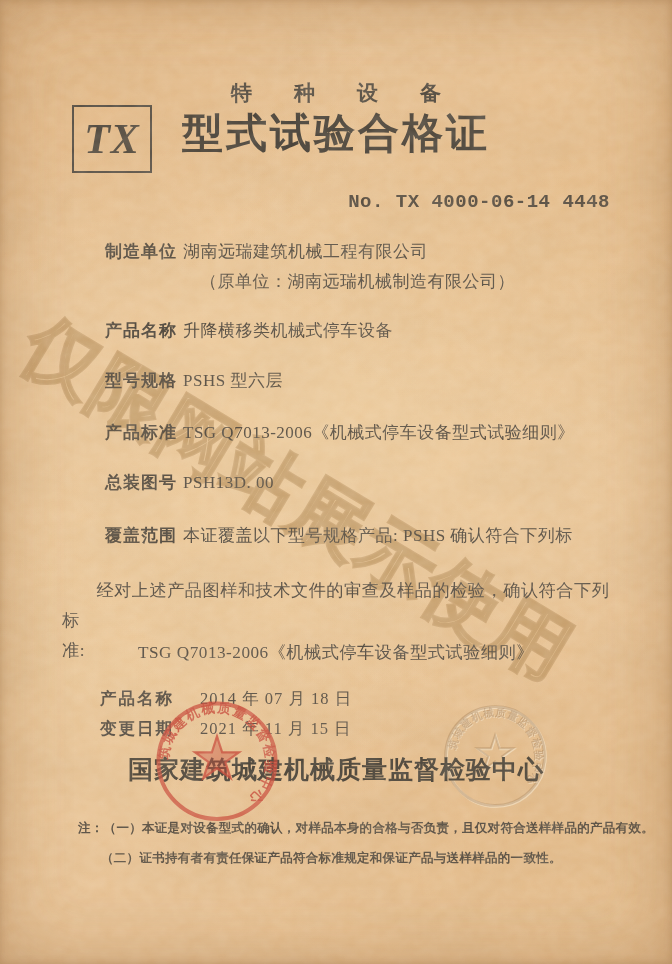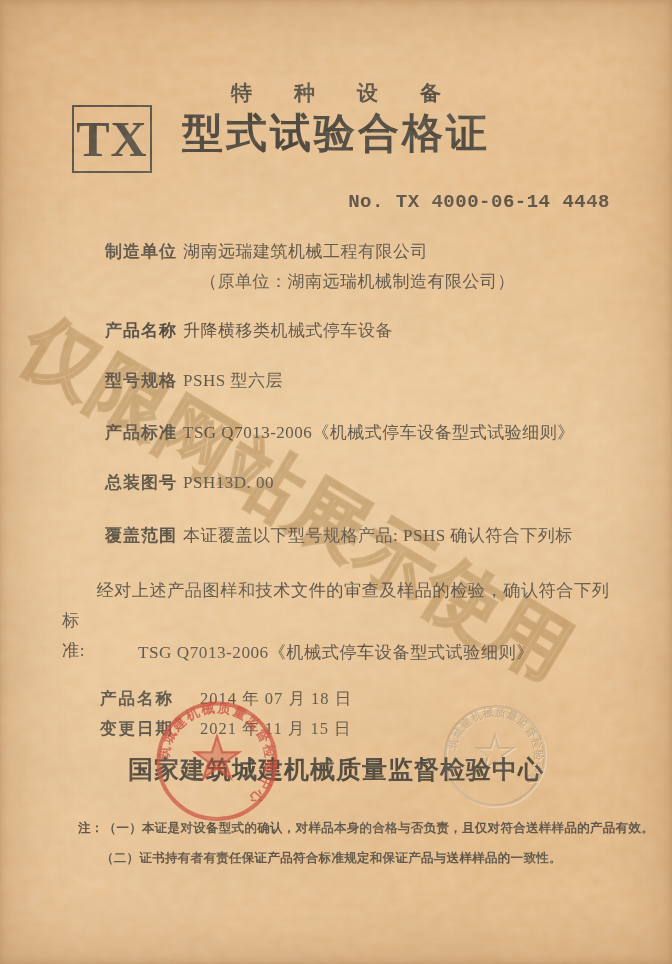--- a/index.html
+++ b/index.html
@@ -20,21 +20,21 @@
   .watermark{
     position:absolute;left:50px;top:306px;z-index:1;white-space:nowrap;
     font-size:76px;font-weight:700;line-height:1;letter-spacing:2px;
     color:rgba(190,148,92,.20);
     -webkit-text-stroke:2.5px rgba(158,112,58,.38);
     transform:rotate(31deg);transform-origin:0 0;pointer-events:none;
   }
   .tx-box{
     position:absolute;left:72px;top:105px;width:76px;height:64px;z-index:2;
     border:2px solid #4a443c;display:flex;align-items:center;justify-content:center;
-    font-size:50px;font-weight:700;letter-spacing:1px;color:#413b33;
+    font-size:42px;font-weight:700;letter-spacing:1px;color:#413b33;font-style:italic;
   }
   .category{
     position:absolute;left:0;right:0;top:79px;z-index:2;text-align:center;
     font-size:21px;font-weight:700;letter-spacing:42px;color:#453f37;
     transform:translateX(21px);
   }
   .title{
     position:absolute;left:0;right:0;top:106px;z-index:2;margin:0;text-align:center;
     font-size:41px;font-weight:700;letter-spacing:3px;color:#3a352e;
   }

